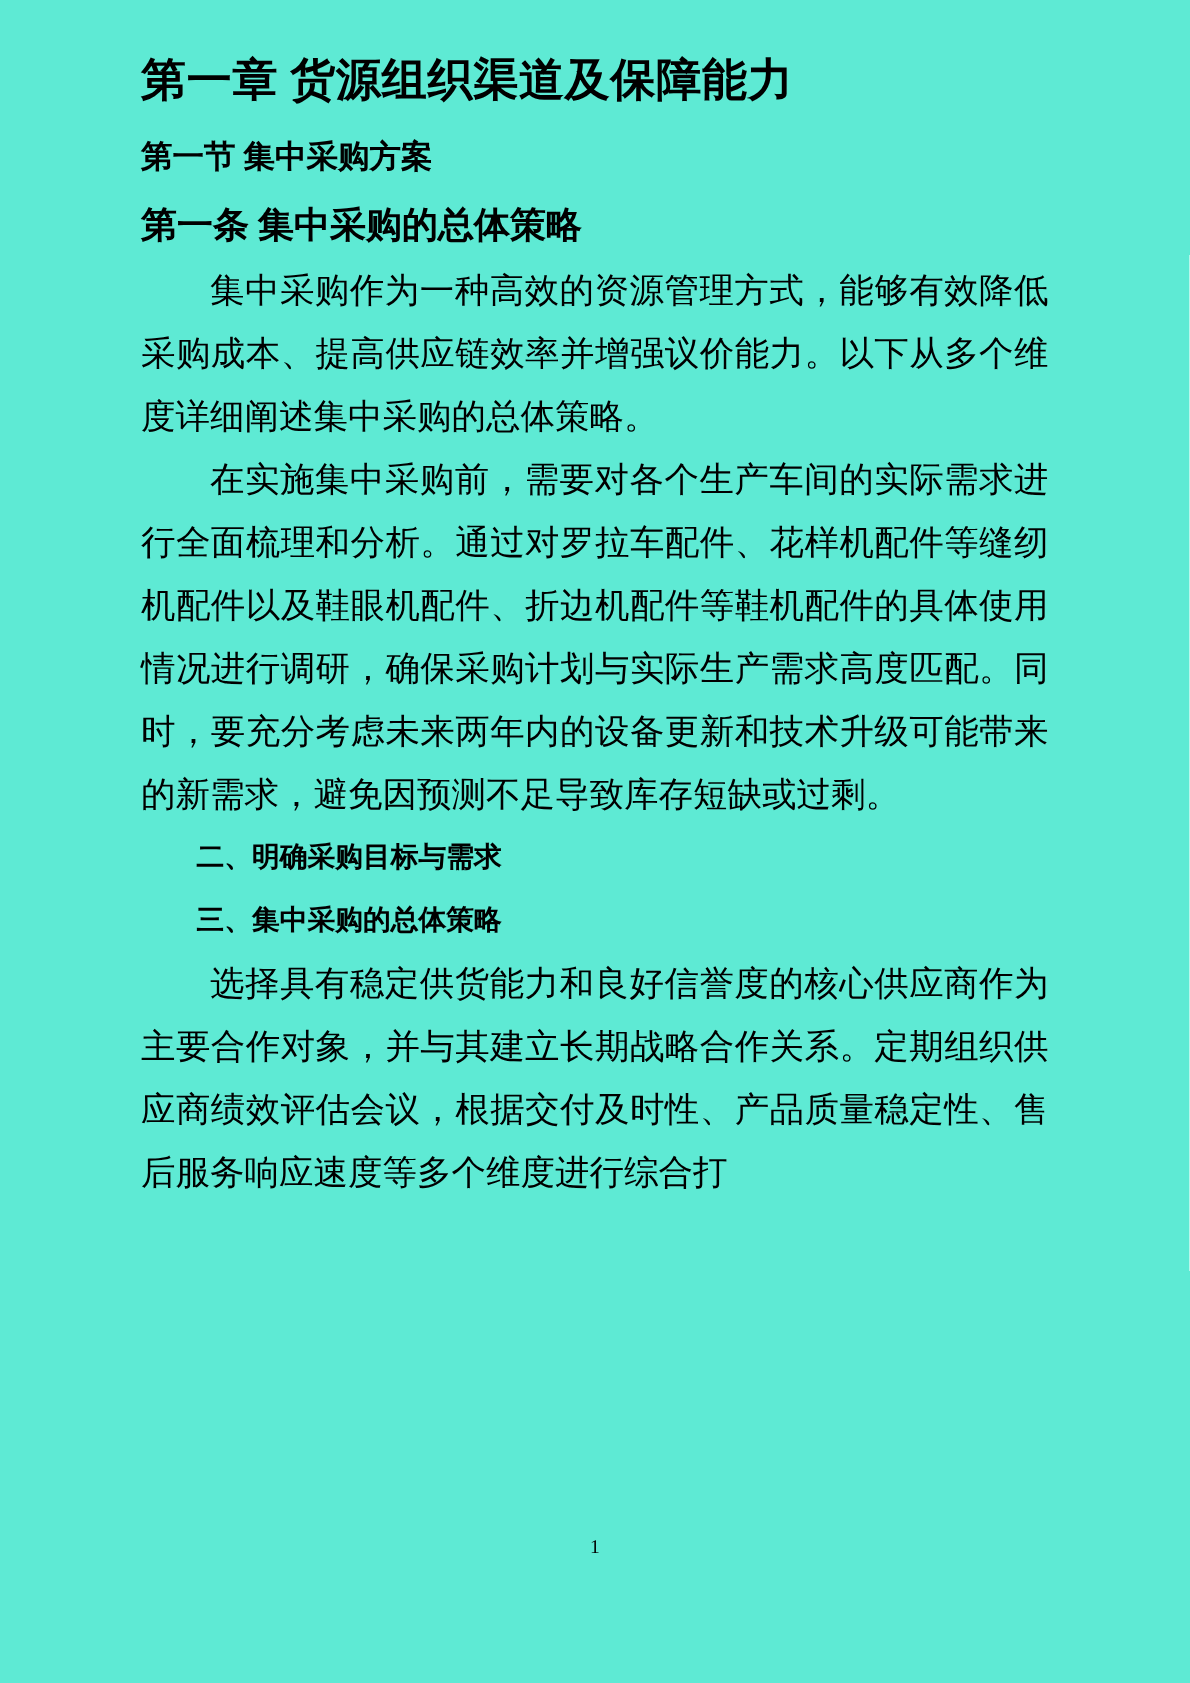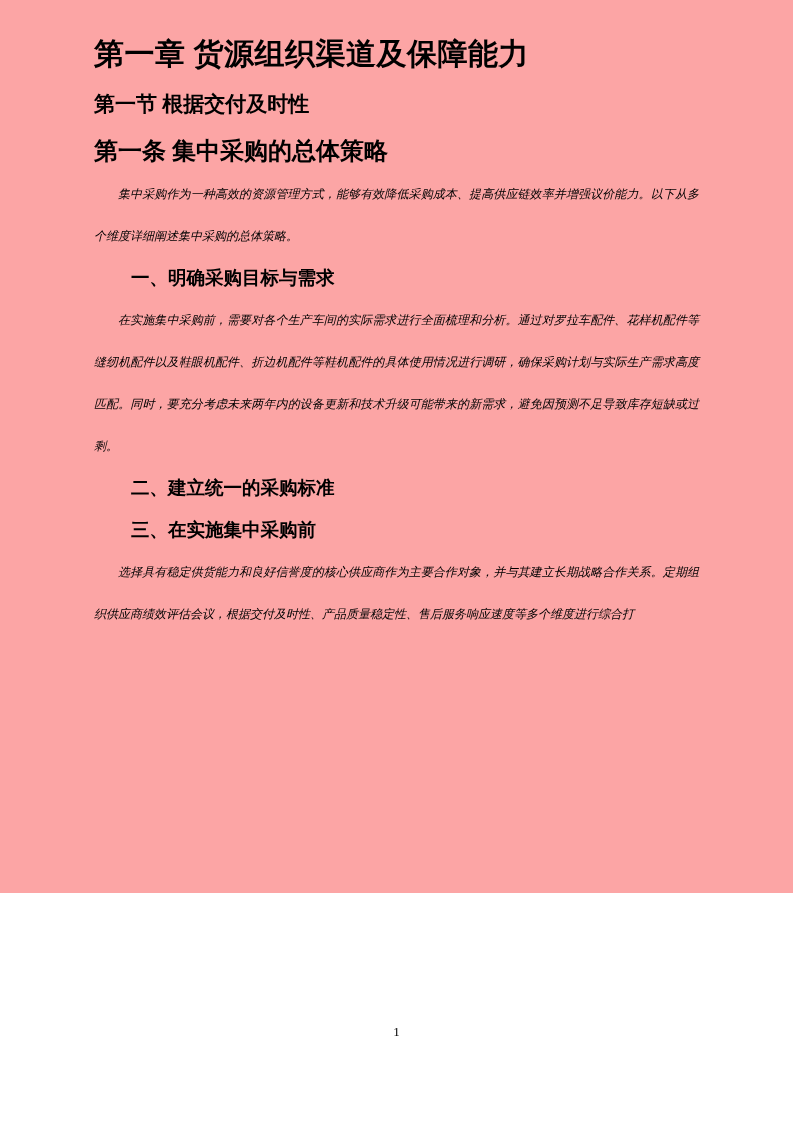--- a/index.html
+++ b/index.html
@@ -11,24 +11,24 @@
     width: 793px;
     height: 1122px;
     font-family: "Liberation Serif", "DejaVu Serif", serif;
     color: #000000;
     position: relative;
     overflow: hidden;
   }
   .page {
     position: relative;
     width: 793px;
-    height: 893px;
+    height: 1122px;
     box-sizing: border-box;
     padding: 34px 94px 0 94px;
-    background: #fca5a5;
+    background: #5eead4;
   }
   h1.chapter-title {
     font-size: 30px;
     font-weight: bold;
     line-height: 1.3;
     margin: 0 0 18px 0;
     letter-spacing: 0.5px;
   }
   h2.section-heading {
     font-size: 21px;
@@ -36,26 +36,25 @@
     line-height: 1.3;
     margin: 0 0 18px 0;
   }
   h3.article-heading {
     font-size: 24px;
     font-weight: bold;
     line-height: 1.3;
     margin: 0 0 6px 0;
   }
   p.body-paragraph {
-    font-size: 12px;
+    font-size: 23px;
     line-height: 42px;
     text-align: justify;
     text-indent: 2em;
     margin: 0;
-    font-style: italic;
   }
   p.sub-heading {
     font-size: 18.5px;
     font-weight: bold;
     line-height: 42px;
     text-align: justify;
     text-indent: 2em;
     margin: 0;
   }
   .page-footer {
@@ -70,34 +69,33 @@
     color: #000000;
   }
 </style>
 </head>
 <body>
 
 <div class="page">
 
   <h1 class="chapter-title">第一章 货源组织渠道及保障能力</h1>
 
-  <h2 class="section-heading">第一节 根据交付及时性</h2>
+  <h2 class="section-heading">第一节 集中采购方案</h2>
 
   <h3 class="article-heading">第一条 集中采购的总体策略</h3>
 
   <p class="body-paragraph">集中采购作为一种高效的资源管理方式，能够有效降低采购成本、提高供应链效率并增强议价能力。以下从多个维度详细阐述集中采购的总体策略。</p>
 
-  <p class="sub-heading">一、明确采购目标与需求</p>
 
   <p class="body-paragraph">在实施集中采购前，需要对各个生产车间的实际需求进行全面梳理和分析。通过对罗拉车配件、花样机配件等缝纫机配件以及鞋眼机配件、折边机配件等鞋机配件的具体使用情况进行调研，确保采购计划与实际生产需求高度匹配。同时，要充分考虑未来两年内的设备更新和技术升级可能带来的新需求，避免因预测不足导致库存短缺或过剩。</p>
 
-  <p class="sub-heading">二、建立统一的采购标准</p>
+  <p class="sub-heading">二、明确采购目标与需求</p>
 
 
-  <p class="sub-heading">三、在实施集中采购前</p>
+  <p class="sub-heading">三、集中采购的总体策略</p>
 
   <p class="body-paragraph">选择具有稳定供货能力和良好信誉度的核心供应商作为主要合作对象，并与其建立长期战略合作关系。定期组织供应商绩效评估会议，根据交付及时性、产品质量稳定性、售后服务响应速度等多个维度进行综合打</p>
 
   <div class="page-footer">
     <span>1</span>
   </div>
 
 </div>
 
 </body></html>

